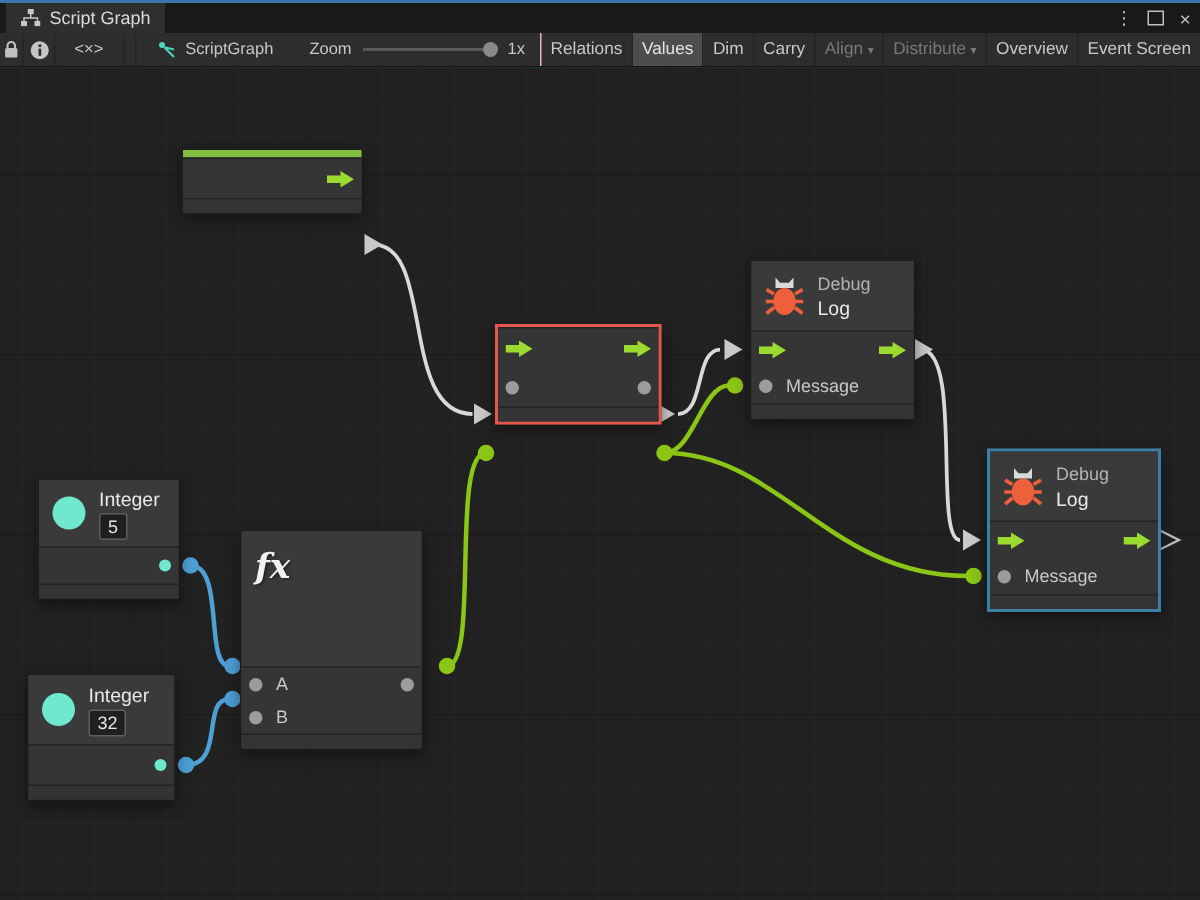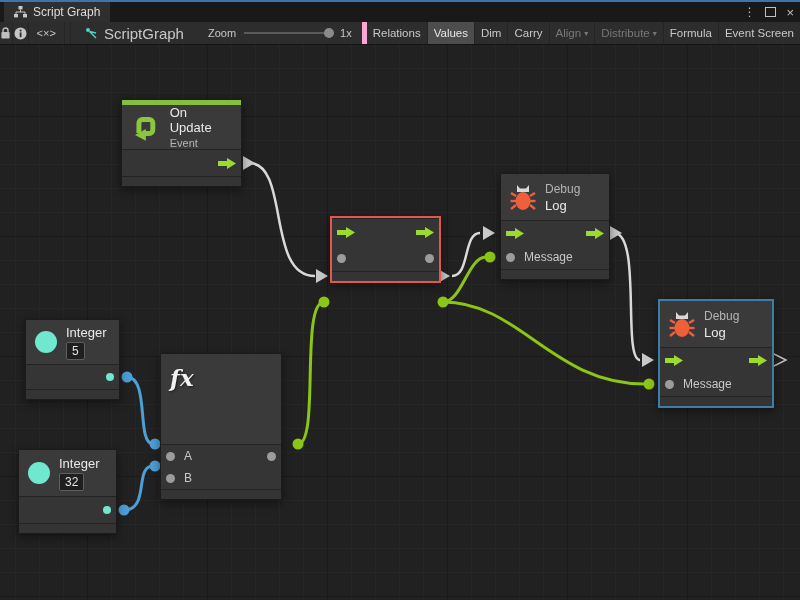--- a/index.html
+++ b/index.html
@@ -11,25 +11,25 @@
   .tab{margin-left:4px;background:#2F2F2F;display:flex;align-items:center;gap:6px;padding:0 10px;color:#DCDCDC;font-size:12px;}
   .winctl{position:absolute;right:6px;top:0;height:20px;display:flex;align-items:center;gap:10px;color:#C0C0C0;}
   .winctl .dots{font-size:12px;}
   .winctl .maxbox{width:9px;height:8px;border:1px solid #C0C0C0;display:inline-block;}
   .winctl .closex{font-size:13px;line-height:1;}
   
   .toolbar{height:22px;background:#2D2D2D;border-bottom:1px solid #141414;display:flex;align-items:stretch;font-size:11.5px;color:#C8C8C8;white-space:nowrap;}
   .tb-cell{display:flex;align-items:center;justify-content:center;border-right:1px solid #242424;}
   .tb-lock{width:22px}.tb-info{width:28px}.tb-code{width:64px;font-size:11px;}
   .tb-gap{width:10px;border-right:1px solid #242424;}
-  .tb-graph{display:flex;align-items:center;gap:5px;padding:0 10px 0 14px;font-size:15px;}
+  .tb-graph{display:flex;align-items:center;gap:5px;padding:0 10px 0 14px;font-size:11px;}
   .tb-zoom{display:flex;align-items:center;gap:8px;padding:0 10px 0 14px;font-size:11px;}
   .sld-track{width:88px;height:2px;background:#5A5A5A;position:relative;}
   .sld-handle{position:absolute;right:-2px;top:-4px;width:10px;height:10px;border-radius:50%;background:#8A8A8A;}
-  .tb-btns{display:flex;align-items:stretch;border-left:5px solid #f9a8d4;}
+  .tb-btns{display:flex;align-items:stretch;border-left:1px solid #f9a8d4;}
   .btn{display:flex;align-items:center;gap:3px;padding:0 6px;border-right:1px solid #242424;}
   .btn.active{background:#4D4D4D;color:#E6E6E6;}
   .btn.disabled{color:#787878;}
   .dd{font-size:8px;margin-top:1px;}
   
   .graph{position:relative;flex:1;background-color:#212121;
     background-image:
       linear-gradient(to right,#1a1a1a 1px,transparent 1px),
       linear-gradient(to bottom,#1a1a1a 1px,transparent 1px),
       linear-gradient(to right,#262626 1px,transparent 1px),
@@ -132,21 +132,21 @@
         </div>
       <div class="btn disabled">
           <span>Align</span>
           <span class="dd">▾</span>
         </div>
       <div class="btn disabled">
           <span>Distribute</span>
           <span class="dd">▾</span>
         </div>
       <div class="btn">
-          <span>Formula</span>
+          <span>Overview</span>
         </div>
       <div class="btn" style="border-right:none">
           <span>Event Screen</span>
         </div>
     </div>
   </div>
 
   <div class="graph">
 
     <svg class="wires" width="800" height="556" viewBox="0 0 800 556">
@@ -174,30 +174,20 @@
       <path d="M127 332 C 150 332, 136 399, 153 399" stroke="#4D9FD6" stroke-width="3" fill="none"></path>
       <path d="M124 465 C 150 465, 134 421, 153 421" stroke="#4D9FD6" stroke-width="3" fill="none"></path>
       <circle cx="127" cy="332" r="5.5" fill="#4D9FD6"></circle>
       <circle cx="155" cy="399" r="5.5" fill="#4D9FD6"></circle>
       <circle cx="124" cy="465" r="5.5" fill="#4D9FD6"></circle>
       <circle cx="155" cy="421" r="5.5" fill="#4D9FD6"></circle>
     </svg>
 
     <div class="node" style="left:121px;top:54px;width:119px;">
       <div class="accent"></div>
-      <div class="hdr h44">
-        <svg width="30" height="30" viewBox="0 0 30 30">
-          <path d="M8 21 V11 a3.5 3.5 0 0 1 3.5-3.5 h7 a3.5 3.5 0 0 1 3.5 3.5 v7 a3.5 3.5 0 0 1 -3.5 3.5 h-5" stroke="#8CC63E" stroke-width="5" fill="none" stroke-linecap="butt"></path>
-          <polygon points="15,17 15,29 4,23" fill="#8CC63E"></polygon>
-        </svg>
-        <div class="col">
-          <span class="title">On Update</span>
-          <span class="sub">Event</span>
-        </div>
-      </div>
       <div class="body">
         <div class="row row-26">
           <span class="spacer"></span>
           <svg width="18" height="11" viewBox="0 0 18 11">
               <path d="M0 3 H9 V0 L18 5.5 L9 11 V8 H0 Z" fill="#9BDB2F"></path>
             </svg>
         </div>
       </div>
       <div class="ftr"></div>
     </div>

